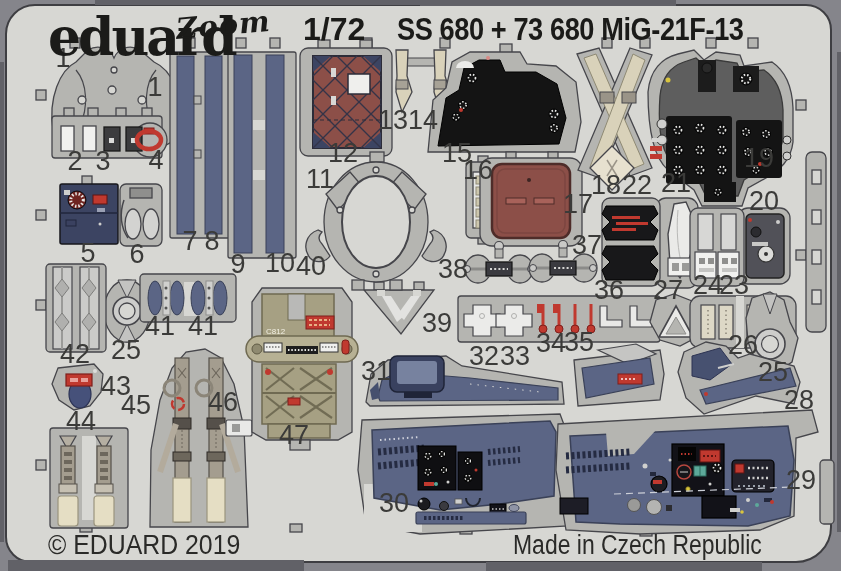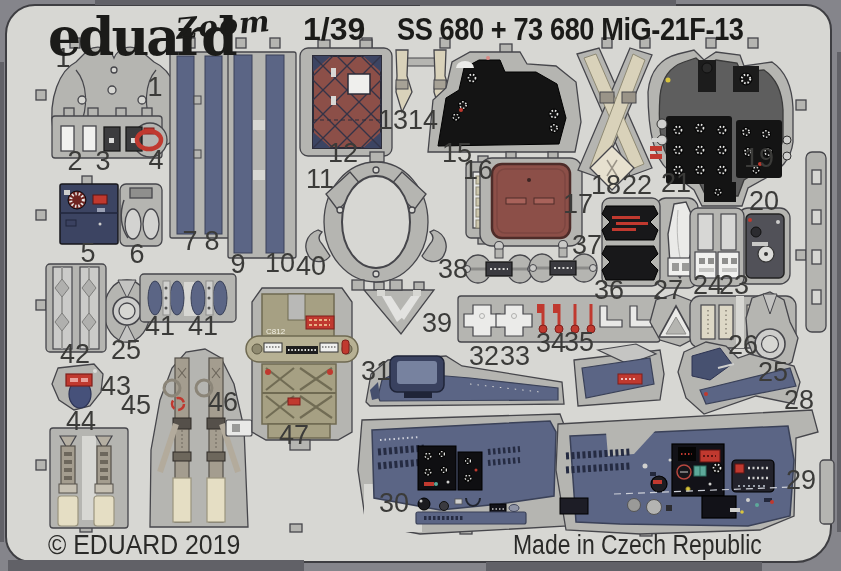--- a/index.html
+++ b/index.html
@@ -656,17 +656,17 @@
         <text x="136" y="414" fill="#3b3b39" font-size="27" font-family="&quot;Liberation Sans&quot;,sans-serif" text-anchor="middle">45</text>
         <text x="223" y="411" fill="#3b3b39" font-size="27" font-family="&quot;Liberation Sans&quot;,sans-serif" text-anchor="middle">46</text>
         <text x="81" y="430" fill="#3b3b39" font-size="27" font-family="&quot;Liberation Sans&quot;,sans-serif" text-anchor="middle">44</text>
         <text x="294" y="444" fill="#3b3b39" font-size="27" font-family="&quot;Liberation Sans&quot;,sans-serif" text-anchor="middle">47</text>
         <text x="394" y="512" fill="#3b3b39" font-size="27" font-family="&quot;Liberation Sans&quot;,sans-serif" text-anchor="middle">30</text>
         <text x="801" y="489" fill="#3b3b39" font-size="27" font-family="&quot;Liberation Sans&quot;,sans-serif" text-anchor="middle">29</text>
       </g>
     </svg>
   <div class="hdr" id="brand">eduard</div>
   <div class="hdr" id="zoomlogo">Zoom</div>
-  <div class="hdr" id="scale">1/39</div>
+  <div class="hdr" id="scale">1/72</div>
   <div class="hdr" id="product">SS 680 + 73 680  MiG-21F-13</div>
   <div class="ftr" id="copyright">© EDUARD 2019</div>
   <div class="ftr" id="madein">Made in Czech Republic</div>
 </div>
 
 </body></html>

